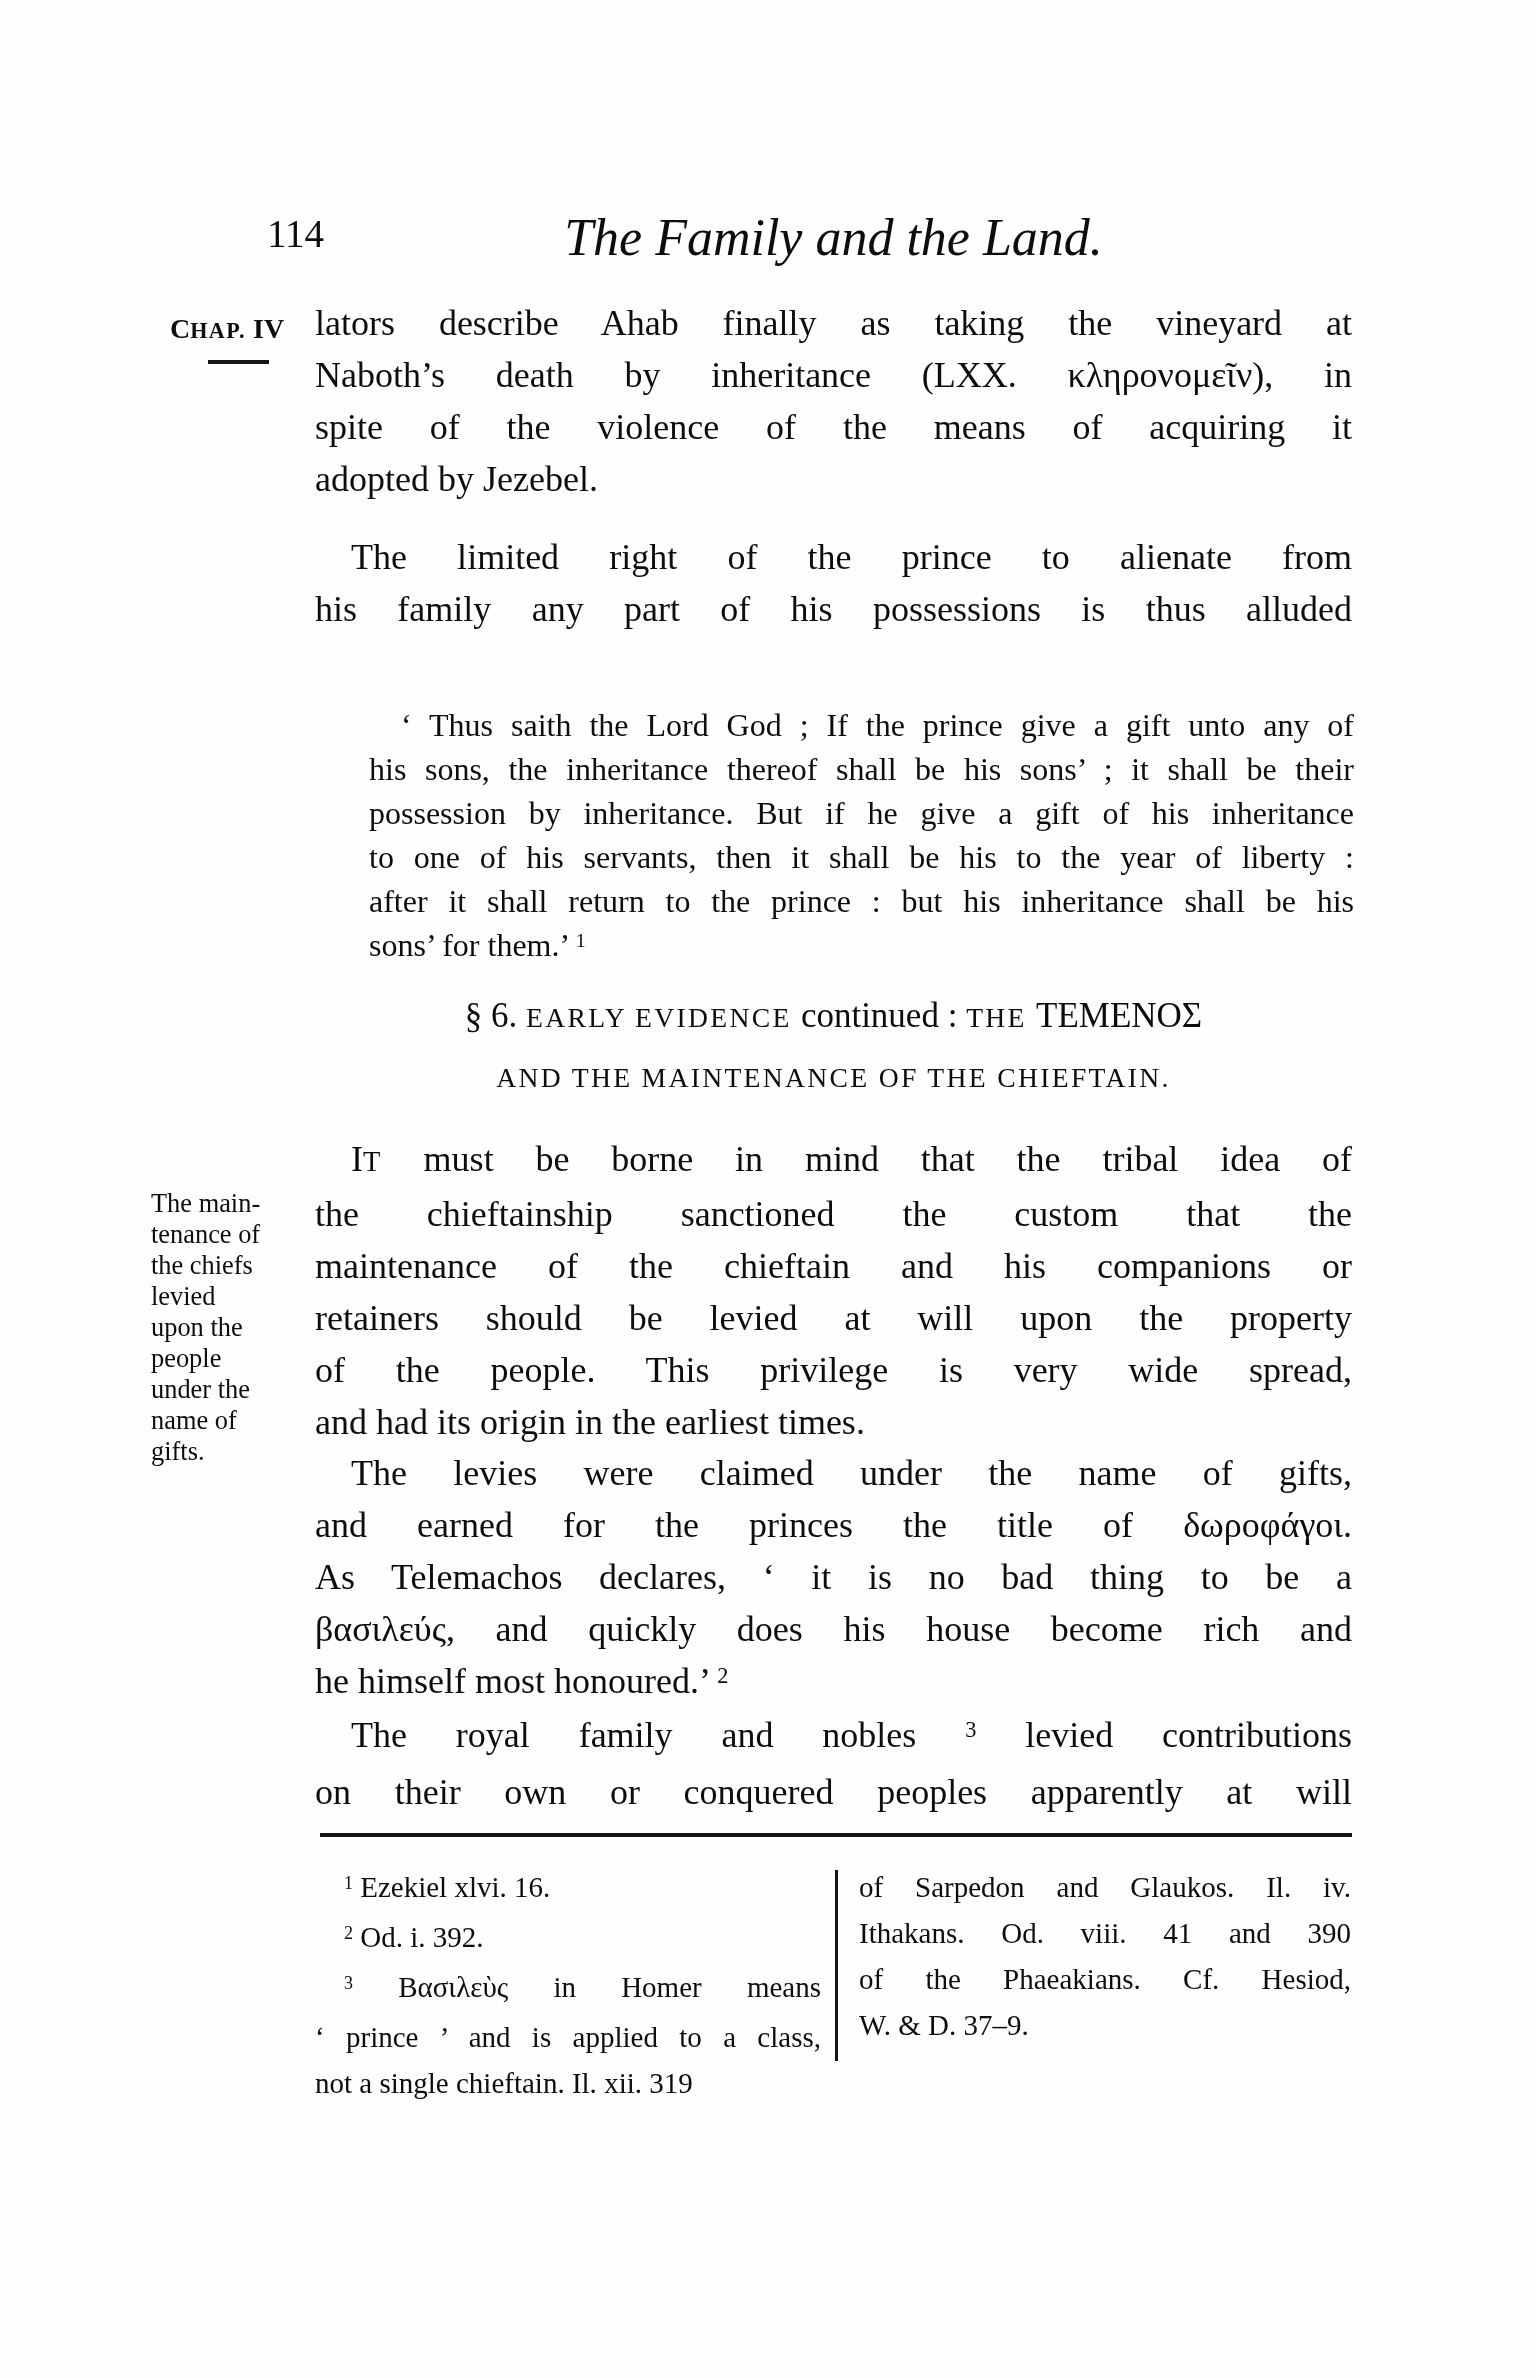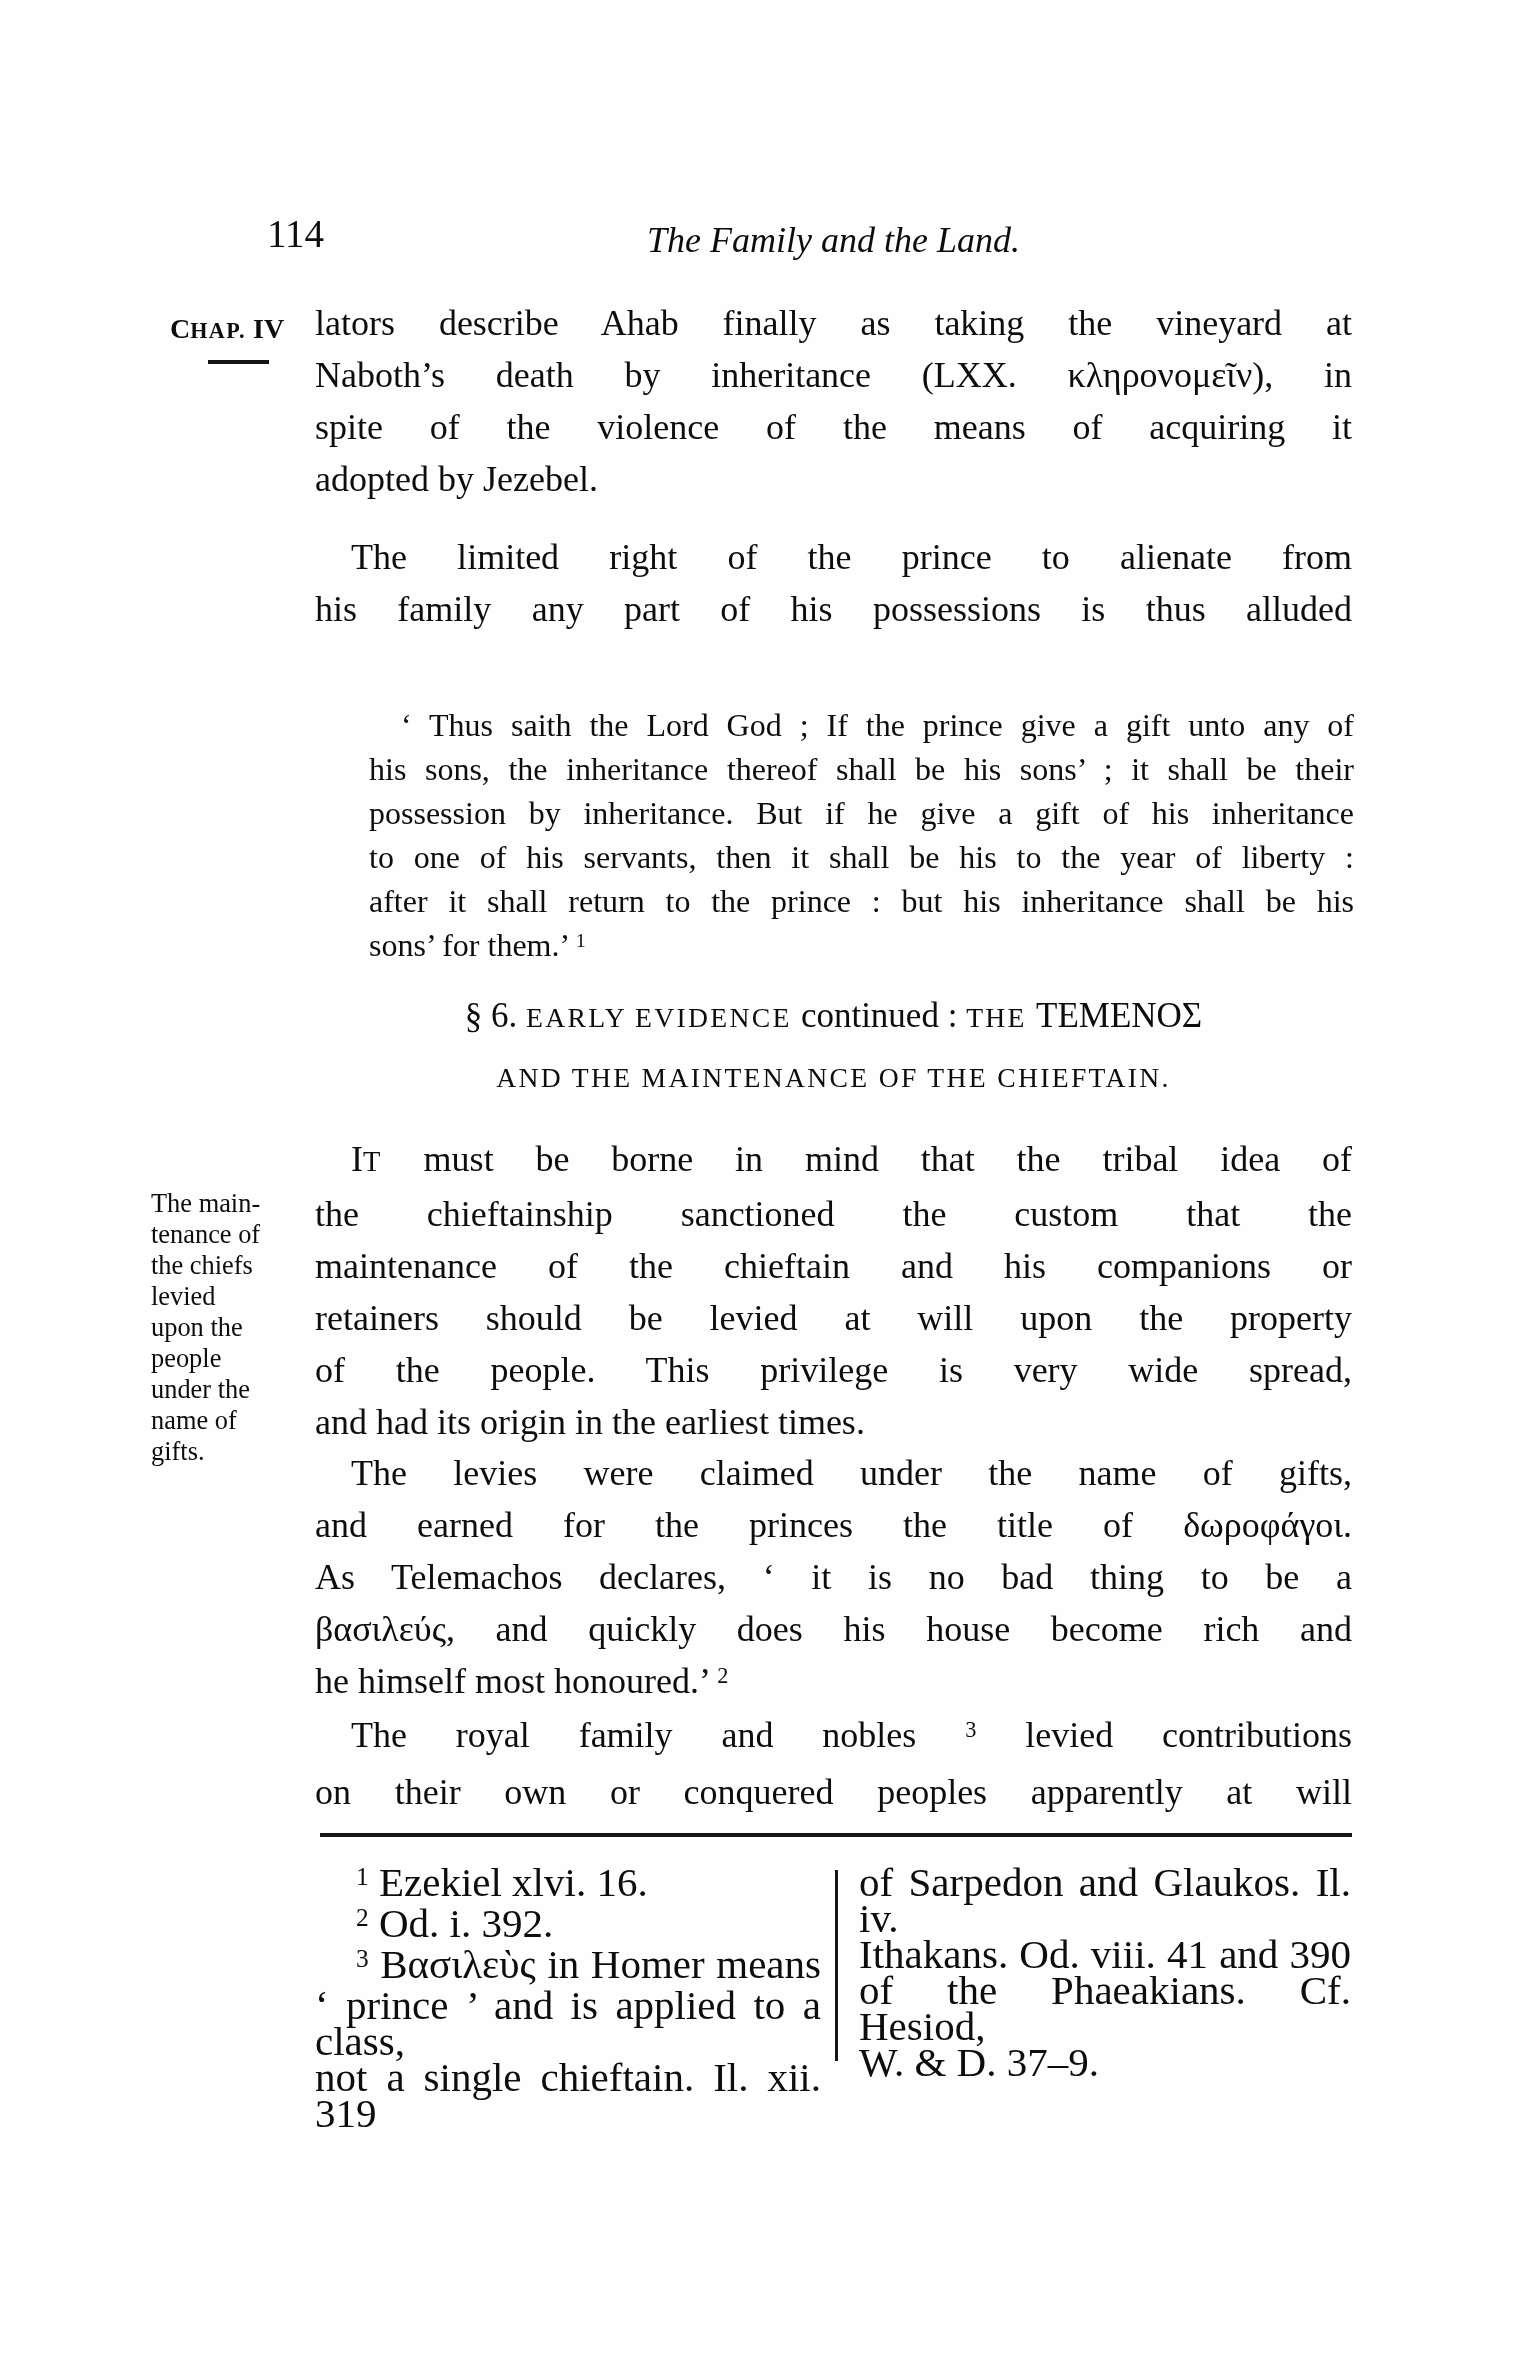--- a/index.html
+++ b/index.html
@@ -16,43 +16,43 @@
   .tline{text-align:justify;text-align-last:justify;}
   .tline.last{text-align-last:left;}
   .tline.indent{text-indent:1em;}
   .center .tline{text-align:center;text-align-last:center;}
   .leftish .tline{text-align:center;text-align-last:left;}
   .i{}
   .cs{font-size:79%;letter-spacing:1.4px;}
   .sup{font-size:62%;position:relative;top:-0.45em;letter-spacing:0;}
 
   .header-pagenum{position:absolute;left:267px;top:211px;font-size:39px;}
-  .header-title{position:absolute;left:315px;top:219px;width:1037px;
-    text-align:center;font-style:italic;font-size:36px;}
+  .header-title{position:absolute;left:315px;top:208px;width:1037px;
+    text-align:center;font-style:italic;font-size:52px;}
 
   .chap-note{position:absolute;left:170px;top:313px;font-size:28px;font-weight:bold;}
   .chap-rule{position:absolute;left:208px;top:360px;width:61px;height:3.7px;background:#151515;}
 
   .margin-note{position:absolute;left:151px;top:1142px;width:167px;
     font-size:26.4px;line-height:31px;margin-top:46px;}
 
   .body-block{position:absolute;left:315px;width:1037px;font-size:36px;line-height:52px;}
   #p1{top:297px;}
   #p2{top:531px;}
   .quote-block{position:absolute;left:369px;top:703px;width:985px;
     font-size:32px;line-height:44px;}
   .heading-block{position:absolute;left:315px;top:987px;width:1037px;
     font-size:35px;line-height:58px;}
   .heading-block .cs{letter-spacing:2.3px;}
   #p3{top:1133px;}
   #p4{top:1447px;}
   #p5{top:1709px;}
 
   .fn-rule{position:absolute;left:320px;top:1833px;width:1032px;height:3.7px;background:#151515;}
-  .fn-col{position:absolute;top:1864px;font-size:41px;line-height:36px;}
+  .fn-col{position:absolute;top:1864px;font-size:29px;line-height:46px;}
   #fn-left{left:315px;width:506px;}
   #fn-right{left:859px;width:492px;}
   .fn-divider{position:absolute;left:835px;top:1870px;width:2.8px;height:191px;background:#151515;}
 </style>
 </head>
 <body>
 
 <div class="page">
 
   <div class="header-pagenum">114</div>

